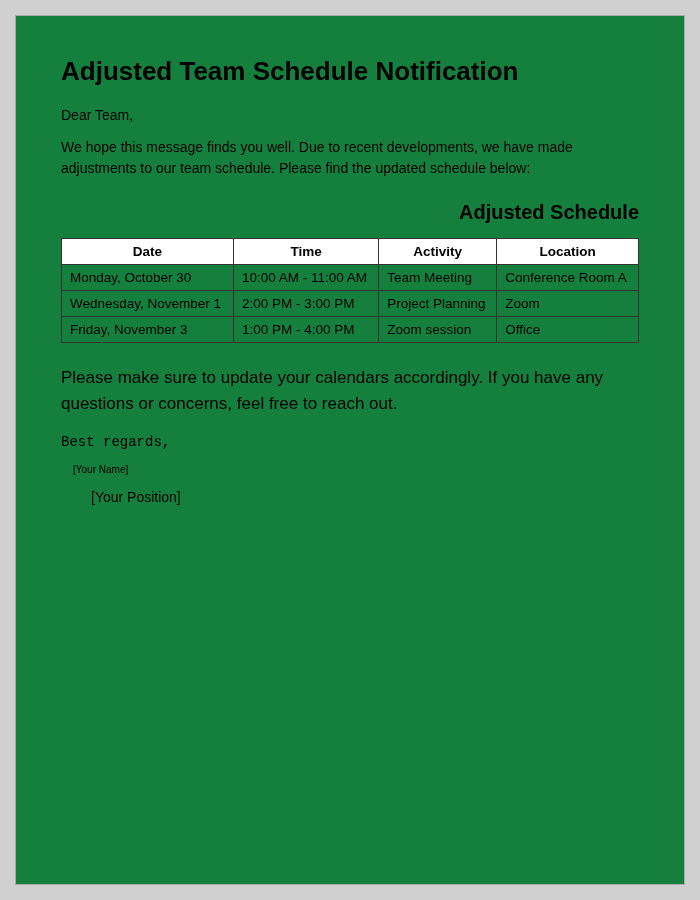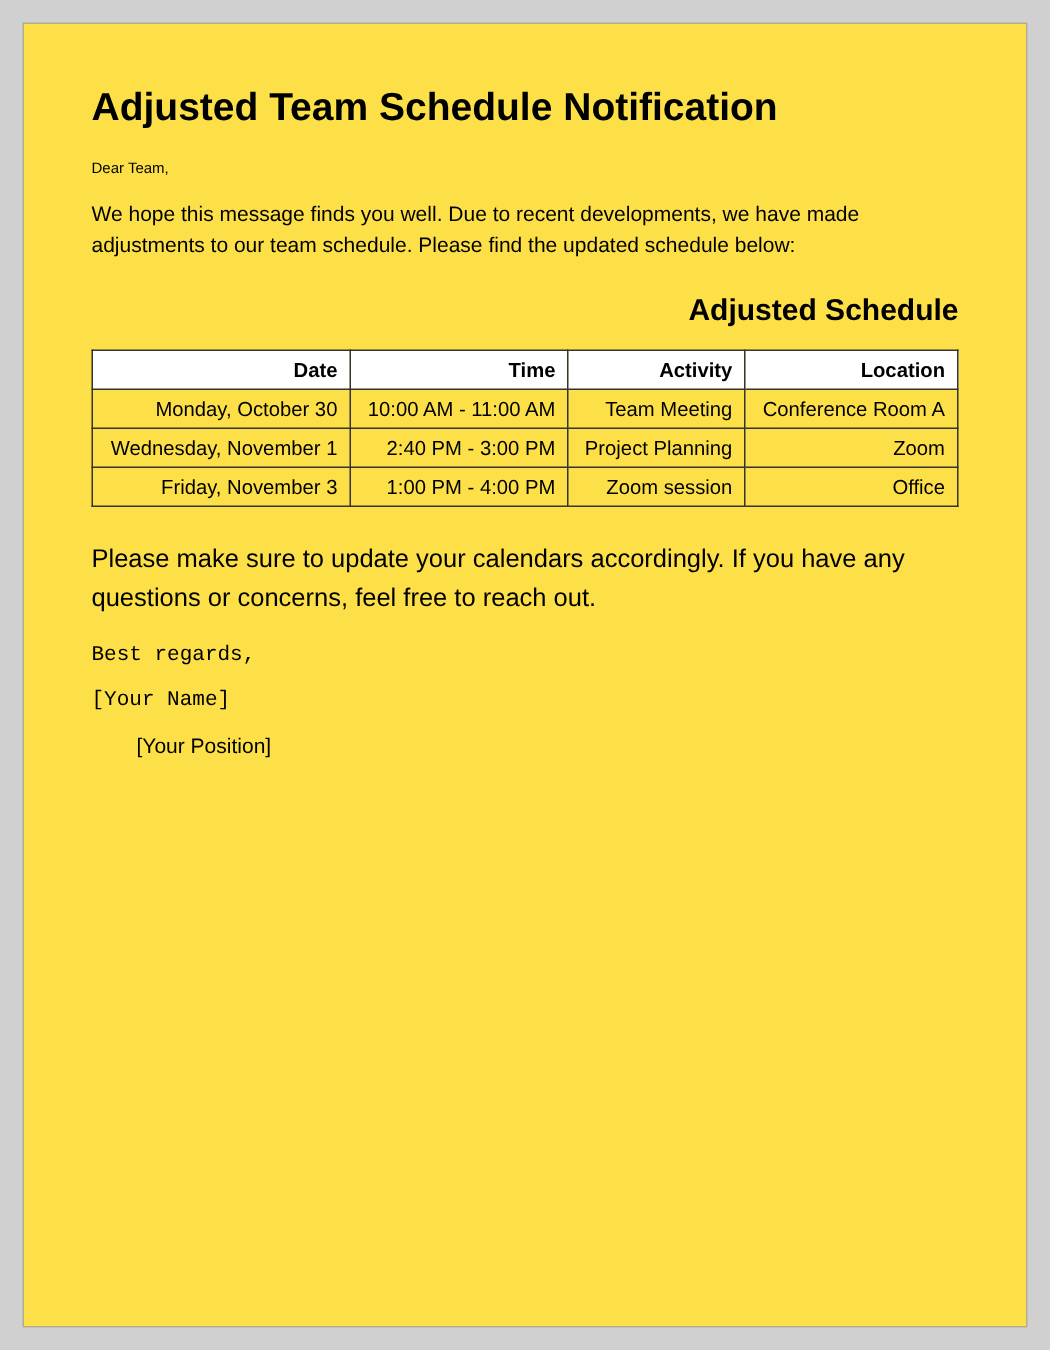--- a/index.html
+++ b/index.html
@@ -14,34 +14,34 @@
       justify-content: center;
       align-items: flex-start;
       min-height: 900px;
       padding: 15px;
       font-family: Georgia, 'Times New Roman', serif;
     }
 
     .page {
       width: 670px;
       min-height: 870px;
-      background: #fde047;
+      background: #15803d;
       border: 1px solid #aaa;
       padding: 40px 45px;
     }
 
     .main-title {
       font-size: 26px;
       font-weight: bold;
       margin-bottom: 20px;
       font-family: Arial, sans-serif;
     }
 
     .greeting {
-      font-size: 10px;
+      font-size: 14px;
       margin-bottom: 14px;
       font-family: Arial, sans-serif;
     }
 
     .intro-text {
       font-size: 14px;
       margin-bottom: 22px;
       line-height: 1.5;
       font-family: Arial, sans-serif;
     }
@@ -64,46 +64,46 @@
 
     .schedule-table th,
     .schedule-table td {
       border: 1px solid #333;
       padding: 5px 8px;
       text-align: left;
     }
 
     .schedule-table th {
       font-weight: bold;
-      text-align: right;
+      text-align: center;
       background: #fff;
     }
 
     .schedule-table td {
       vertical-align: middle;
-      text-align: right;
     }
 
     .footer-text {
       font-size: 17px;
       margin-bottom: 18px;
       line-height: 1.5;
       font-family: Arial, sans-serif;
     }
 
     .sign-off {
       font-size: 14px;
       margin-bottom: 14px;
       font-family: Liberation Mono, monospace;
     }
 
     .name-placeholder {
-      font-size: 14px;
+      font-size: 10px;
       margin-bottom: 14px;
-      font-family: Liberation Mono, monospace;
+      font-family: Liberation Sans, sans-serif;
+      margin-left: 12px;
     }
 
     .position-placeholder {
       font-size: 14px;
       font-family: Arial, sans-serif;
       margin-left: 30px;
     }
   </style>
 </head>
 <body>
@@ -129,21 +129,21 @@
     </thead>
     <tbody id="table-body">
     <tr>
           <td>Monday, October 30</td>
           <td>10:00 AM - 11:00 AM</td>
           <td>Team Meeting</td>
           <td>Conference Room A</td>
         </tr>
         <tr>
           <td>Wednesday, November 1</td>
-          <td>2:40 PM - 3:00 PM</td>
+          <td>2:00 PM - 3:00 PM</td>
           <td>Project Planning</td>
           <td>Zoom</td>
         </tr>
         <tr>
           <td>Friday, November 3</td>
           <td>1:00 PM - 4:00 PM</td>
           <td>Zoom session</td>
           <td>Office</td>
         </tr>
       </tbody>

